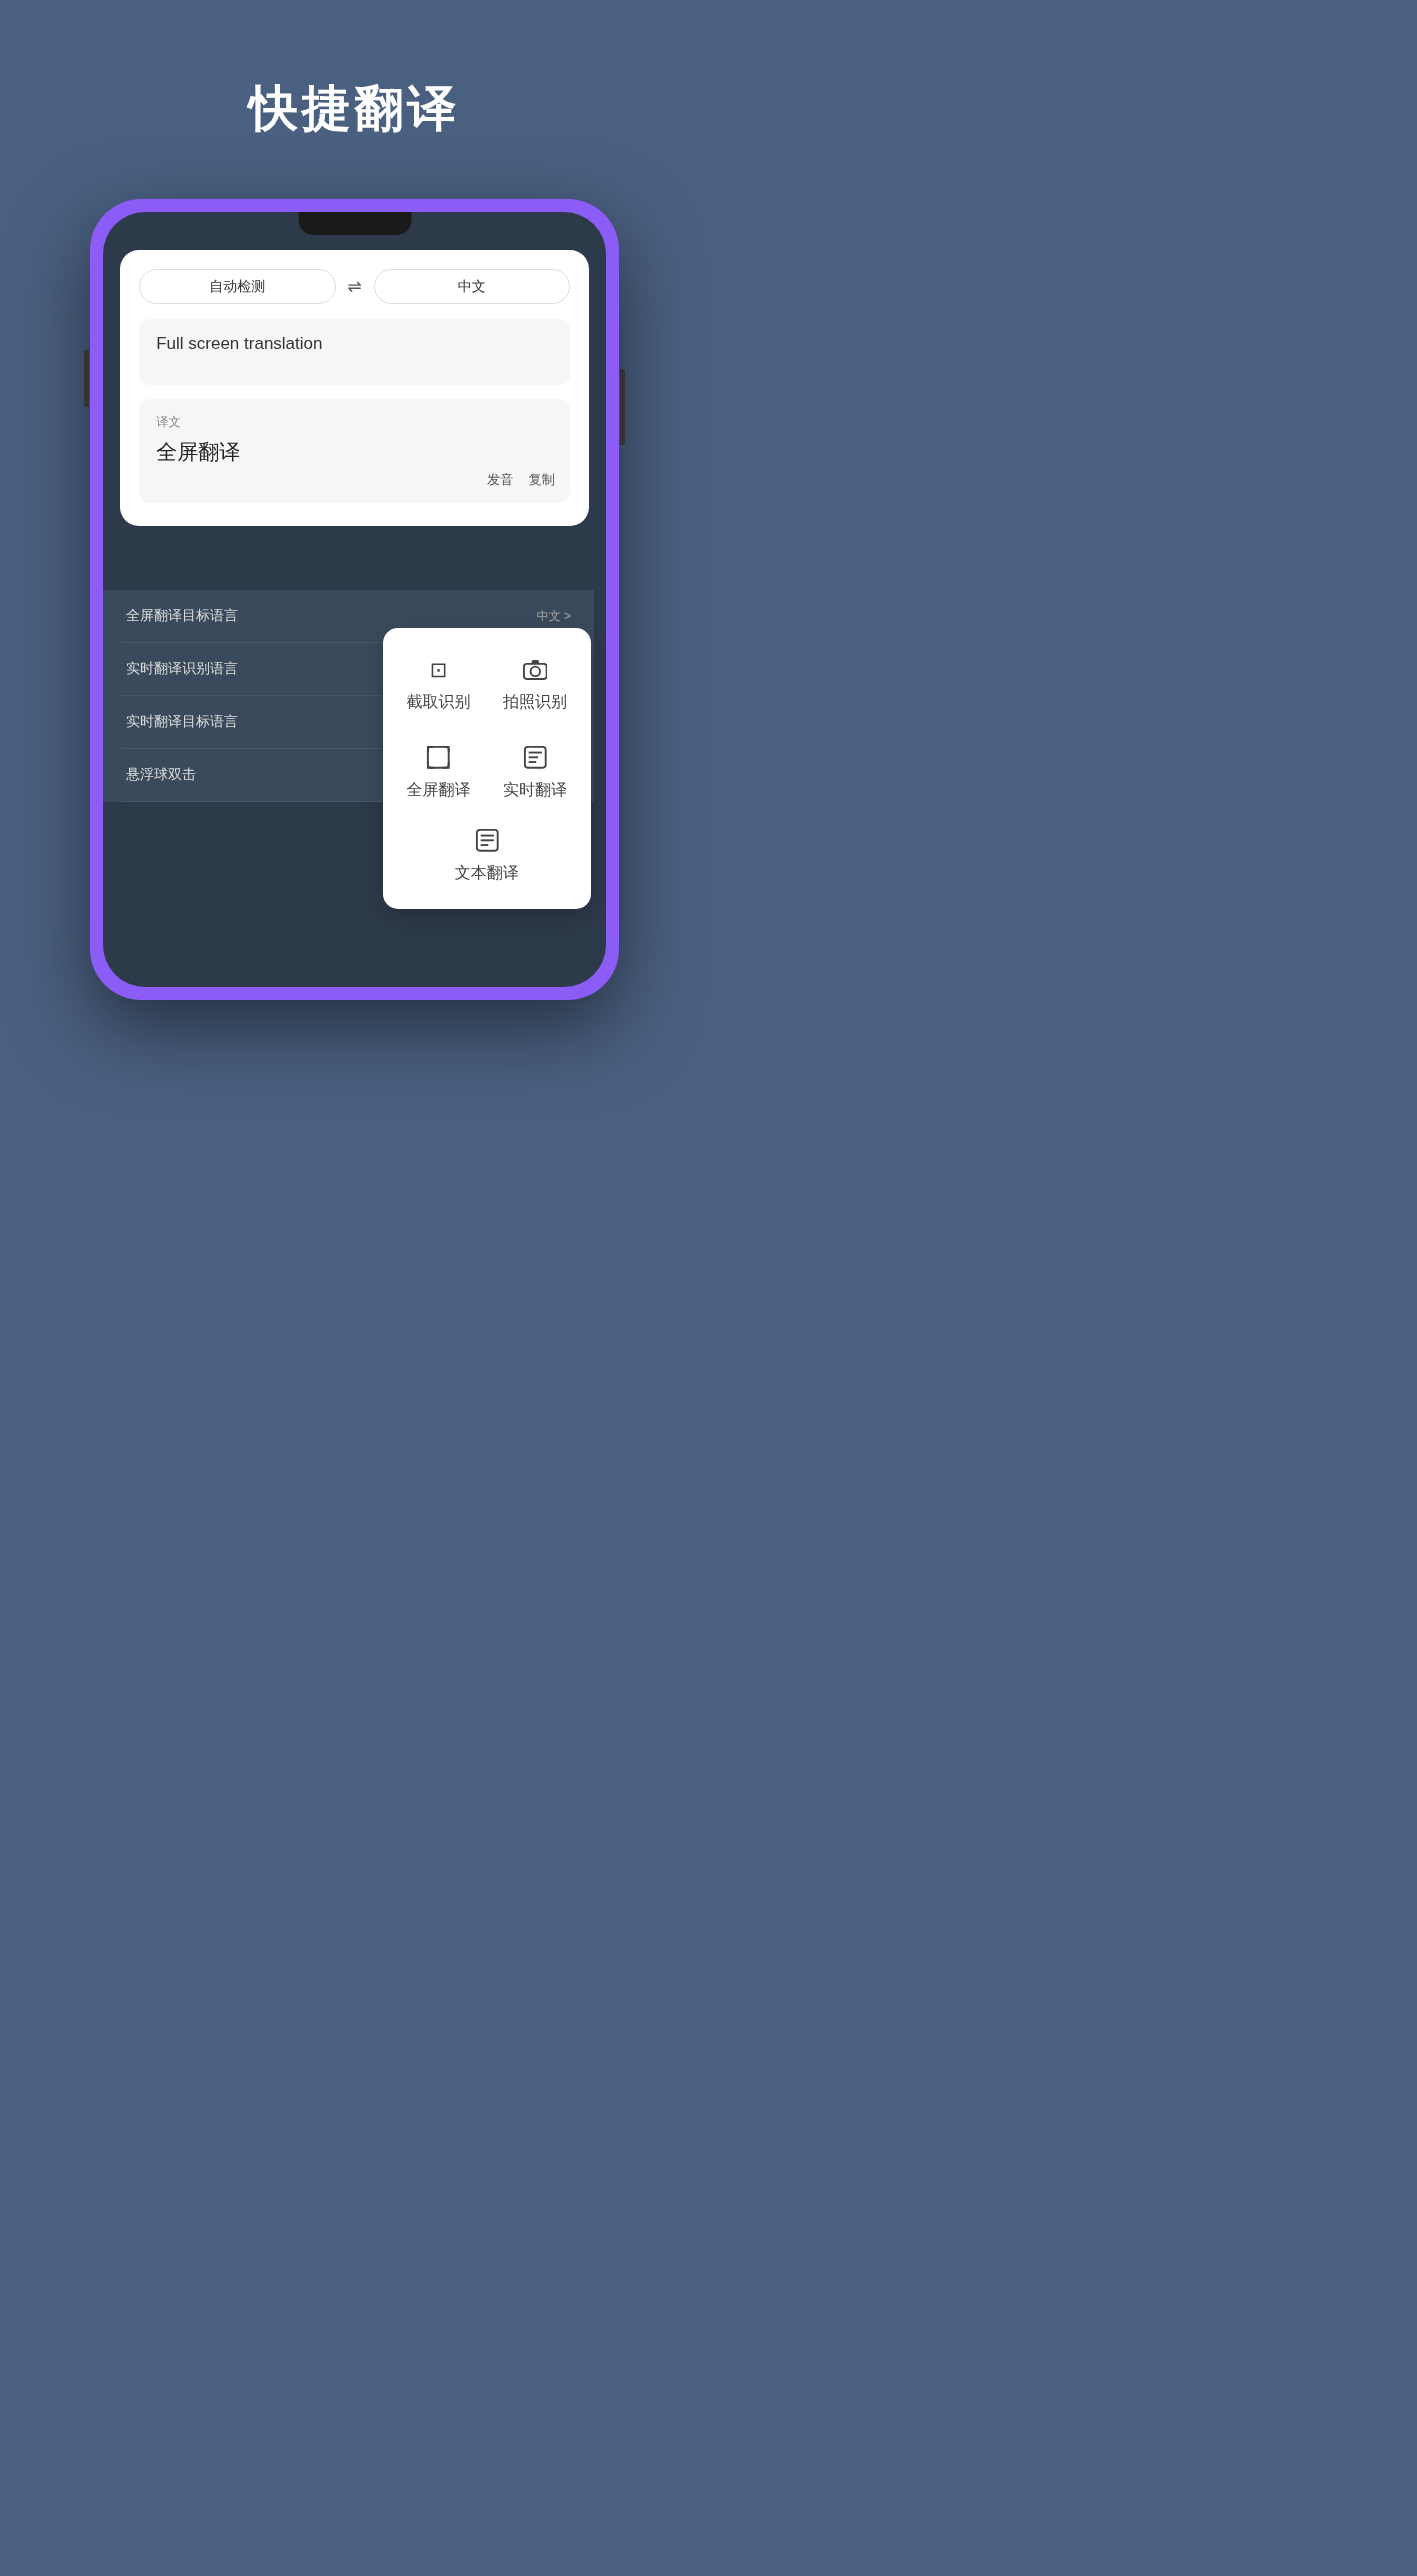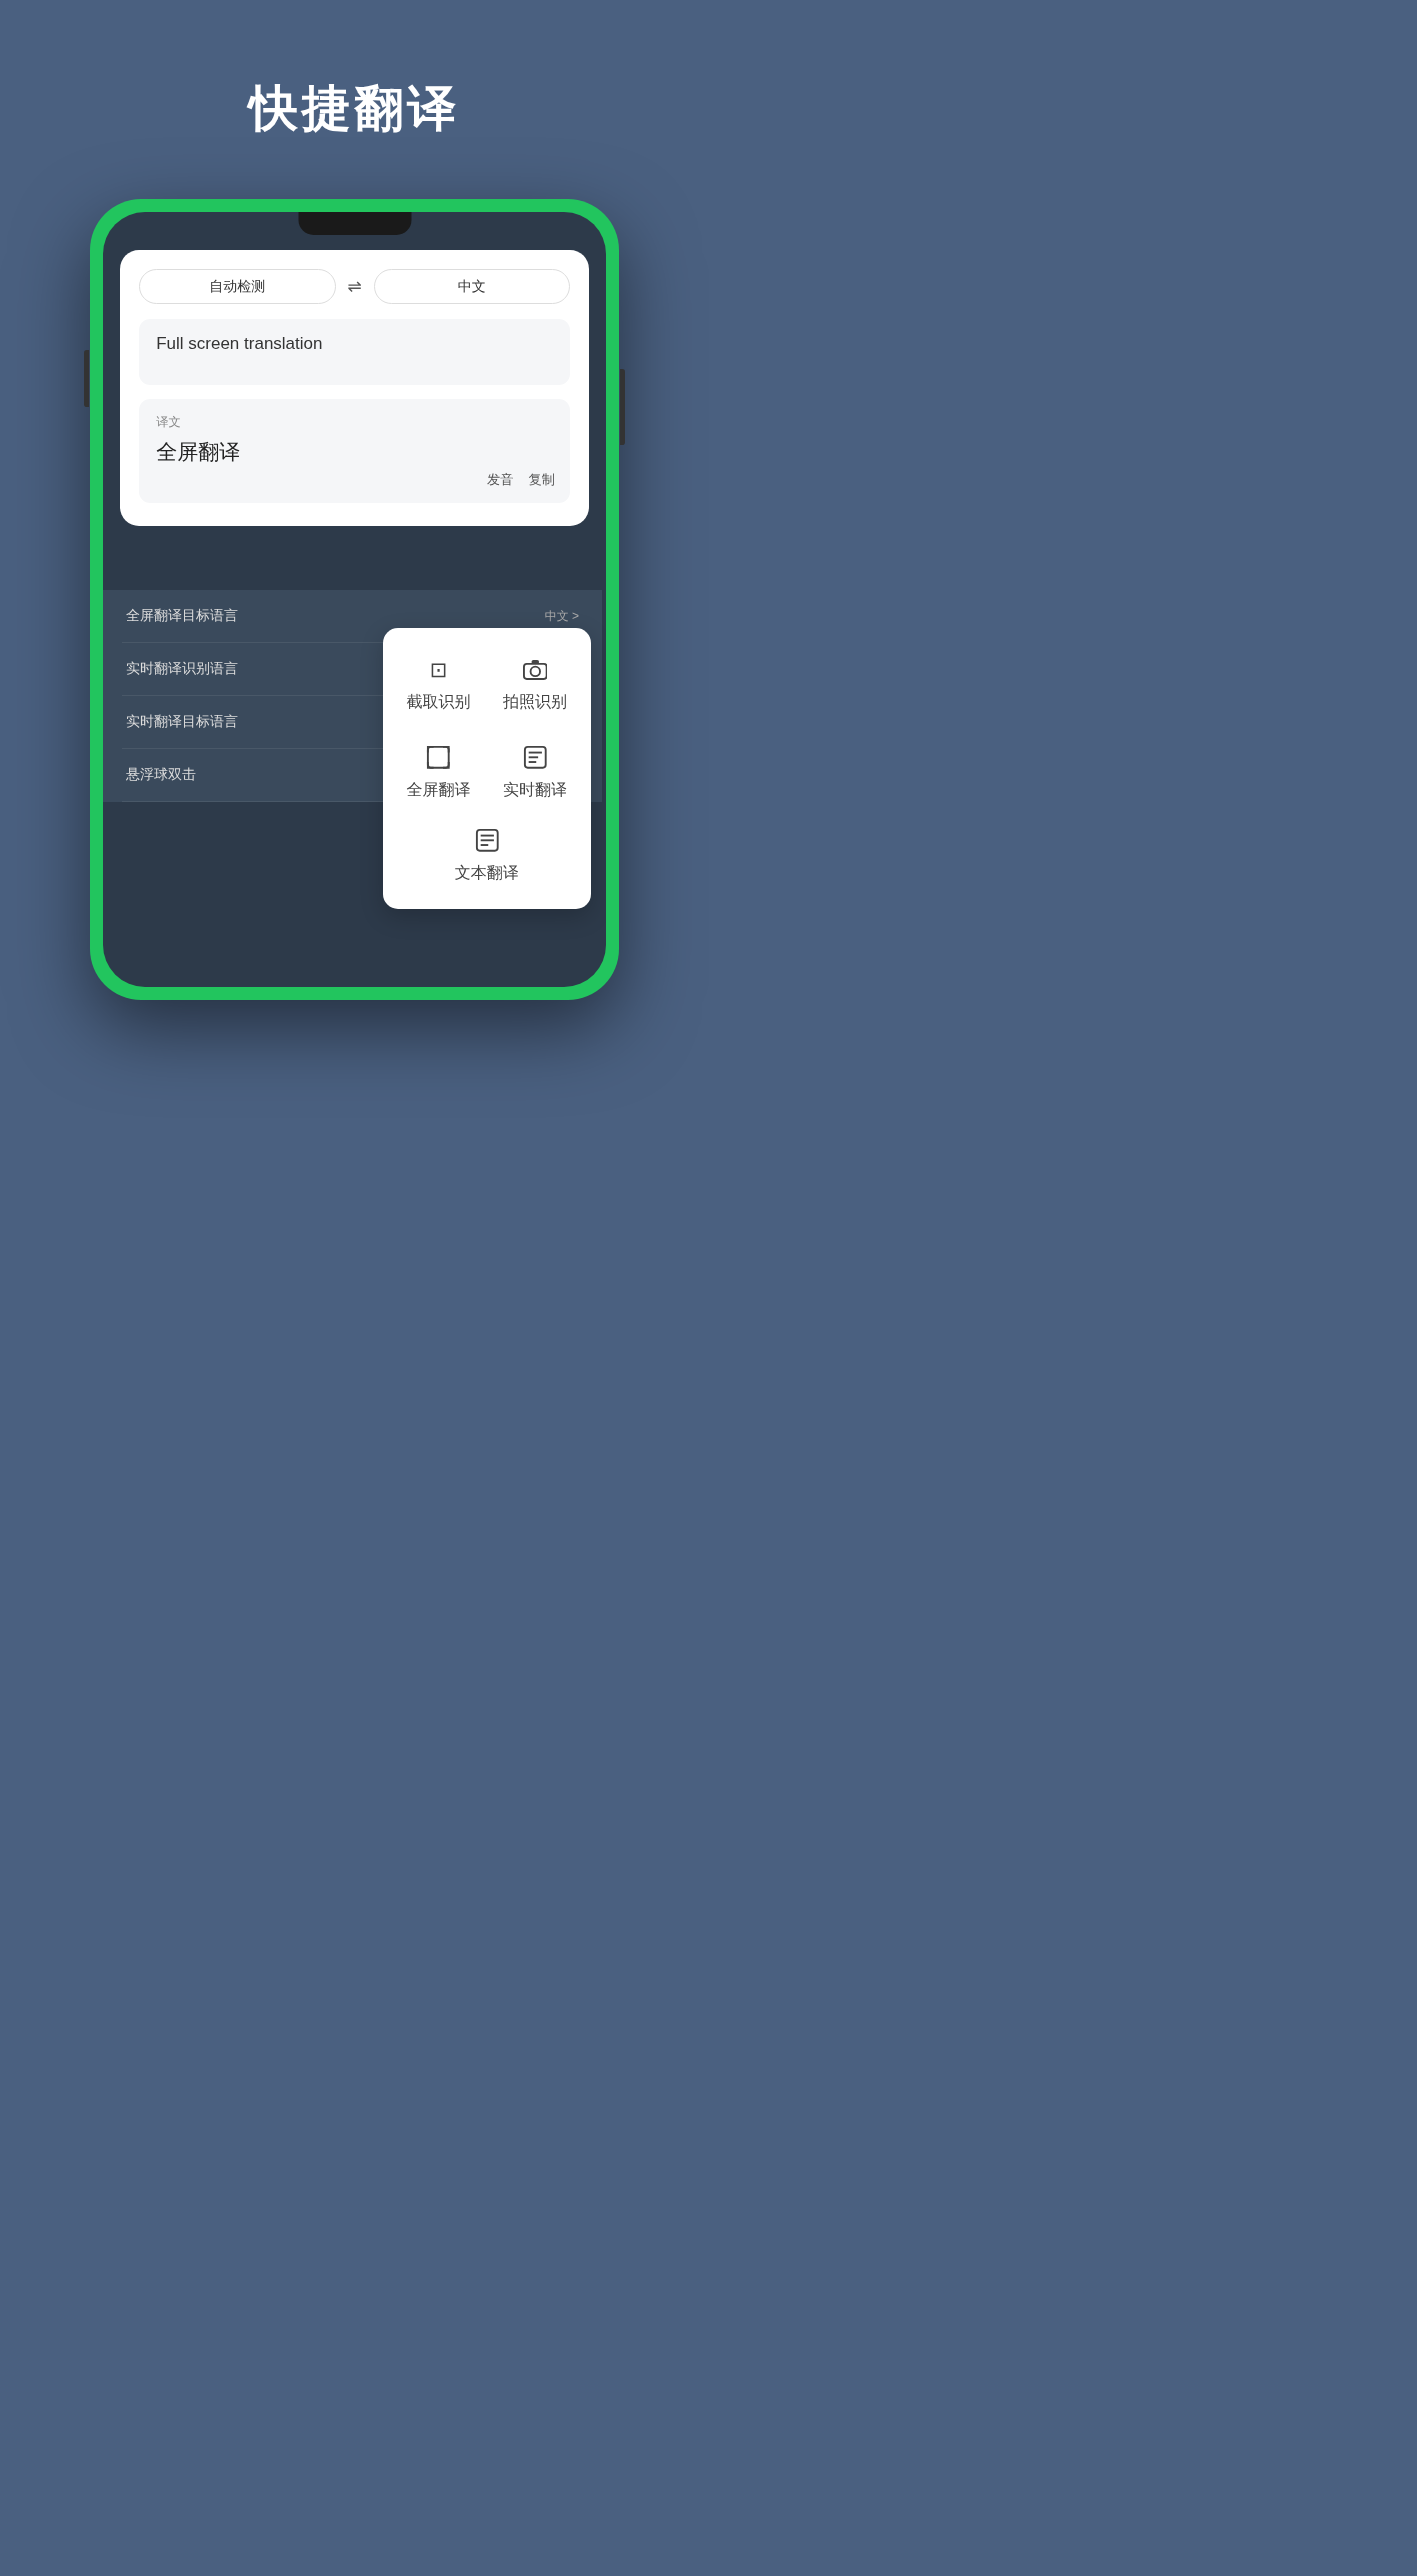--- a/index.html
+++ b/index.html
@@ -26,21 +26,21 @@
     }
 
     
     .phone-wrapper {
       position: relative;
       width: 529px;
       margin: 0 auto;
     }
 
     .phone-outer {
-      background: #22c55e;
+      background: #8b5cf6;
       border-radius: 51px;
       padding: 13.2px;
       box-shadow: 0 28px 76px rgba(0,0,0,0.5);
       position: relative;
     }
 
     .phone-screen {
       background: #2d3a4a;
       border-radius: 42px;
       overflow: hidden;
@@ -169,21 +169,21 @@
       font-size: 13.2px;
       color: #555;
       font-family: Liberation Serif, serif;
     }
 
     
     .settings-list {
       position: absolute;
       top: 378px;
       left: 0;
-      right: 4px;
+      right: 12px;
       background: #3a4a5c;
       padding: 0 19px;
     }
 
     .settings-item {
       display: flex;
       justify-content: space-between;
       align-items: center;
       padding: 17px 3.8px;
       border-bottom: 0.9px solid rgba(255,255,255,0.08);

